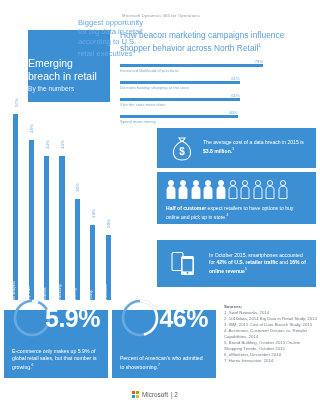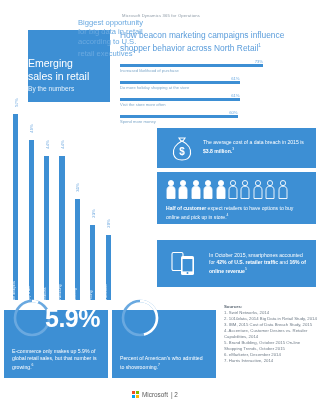--- a/index.html
+++ b/index.html
@@ -152,21 +152,21 @@
 </head>
 <body>
 
 <div class="page">
 
   <div class="eyebrow">Microsoft Dynamics 365 for Operations</div>
 
   <div class="title-block">
     <div class="title-inner">
       <div class="title-line">Emerging</div>
-      <div class="title-line">sales in retail</div>
+      <div class="title-line">breach in retail</div>
       <div class="title-sub">By the numbers</div>
     </div>
   </div>
 
   <div class="beacon">
     <div class="beacon-title">
       <span>How beacon marketing campaigns influence shopper behavior across North Retail</span><sup>1</sup>
     </div>
     <div class="bars" id="beacon-bars">
         <div class="bar-row">
@@ -324,20 +324,21 @@
     </div>
   </div>
 
   <div class="stat stat-b">
     <div class="stat-ring">
       <svg viewBox="0 0 40 40" width="40" height="40" aria-hidden="true">
         <circle cx="20" cy="20" r="17" fill="none" stroke="#6aa9e0" stroke-width="2.6"></circle>
         <circle cx="20" cy="20" r="17" fill="none" stroke="#ffffff" stroke-width="2.6" stroke-dasharray="49 100" transform="rotate(-90 20 20)"></circle>
       </svg>
     </div>
+    <div class="stat-num">46%</div>
     <div class="stat-cap">
       <span>Percent of American's who admitted to showrooming.</span><sup>7</sup>
     </div>
   </div>
 
   <div class="sources">
     <div class="sources-h">Sources:</div>
     <ol id="sources-list">
         <li>1. Swirl Networks, 2014</li>
         <li>2. 1010data, 2014 Big Data in Retail Study, 2014</li>

